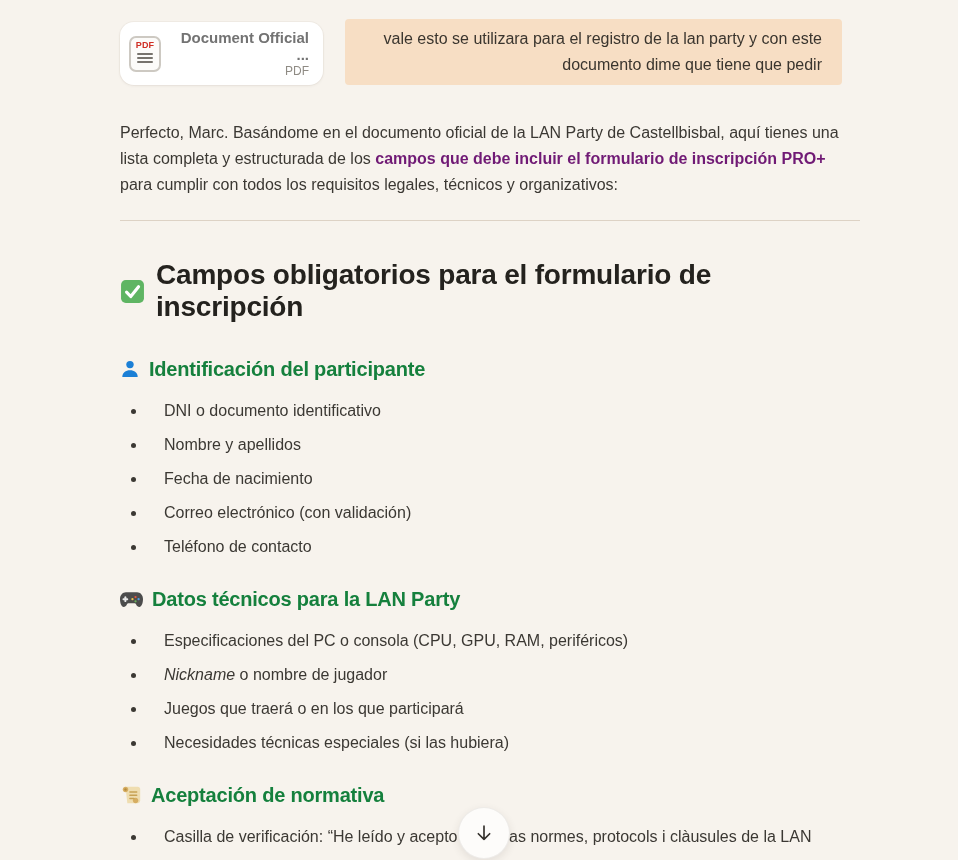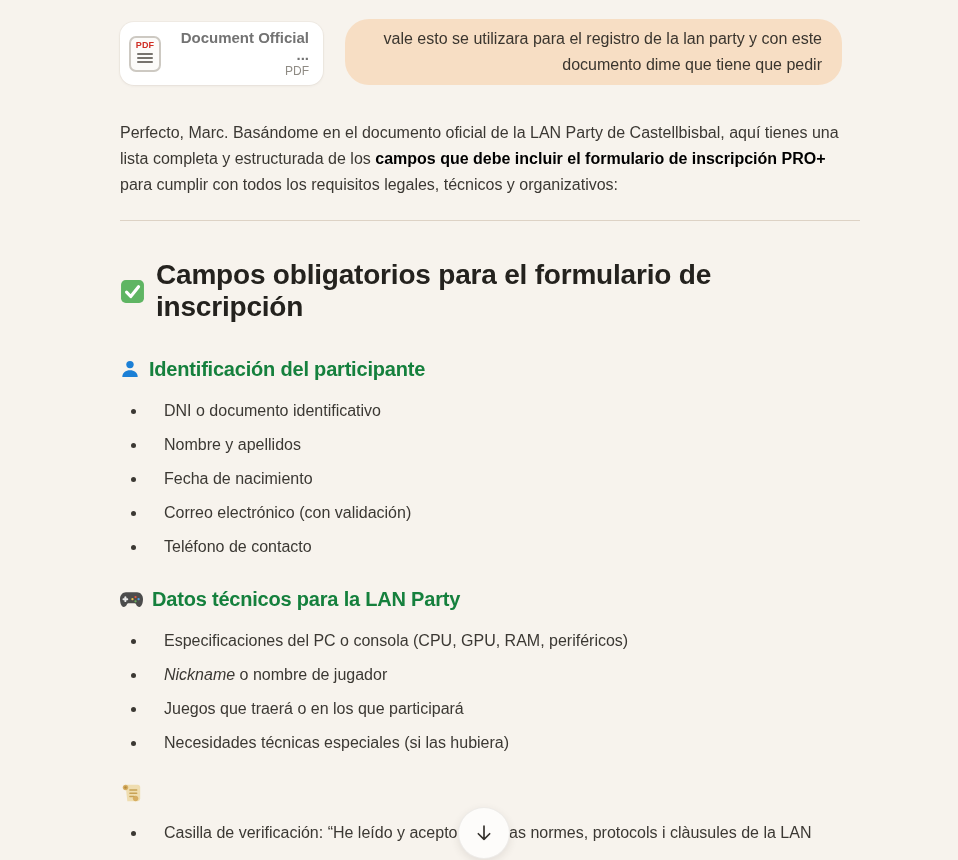--- a/index.html
+++ b/index.html
@@ -27,28 +27,28 @@
   }
   .pdf-page .pdf-label{font-size:9px;font-weight:bold;color:#cf2e24;letter-spacing:.2px;line-height:10px;}
   .pdf-page .pdf-lines{width:16px;margin-top:3px;}
   .pdf-page .pdf-lines i{display:block;height:2px;background:#77736d;margin-bottom:2px;border-radius:1px;}
   .attachment-meta{display:flex;flex-direction:column;gap:2px;}
   .attachment-title{font-size:15px;font-weight:bold;color:#737373;line-height:17px;}
   .attachment-type{font-size:12px;color:#8f8b84;line-height:13px;}
 
   .user-bubble{
     margin-top:11px;margin-right:18px;
-    background:#f7dec4;border-radius:24px;
+    background:#f7dec4;border-radius:4px;
     padding:7px 20px;max-width:537px;
     font-size:16px;line-height:26px;color:#3a352e;
   }
 
   
   .intro{margin:35px 0 0;width:736px;font-size:16px;line-height:26px;color:#3b3833;}
-  .intro b{color:#000000;}
+  .intro b{color:#701a75;}
   hr.divider{margin:22px 0 0;border:none;border-top:1px solid #ddd2c5;height:0;}
 
   h2.big{
     margin:38px 0 0;font-size:28px;line-height:32px;font-weight:bold;color:#24221e;
     display:flex;align-items:center;gap:11px;letter-spacing:-.2px;
   }
   h3.sect{
     margin:0;font-size:20px;line-height:26px;font-weight:bold;color:#15803d;
     display:flex;align-items:center;gap:9px;letter-spacing:-.2px;
   }
@@ -159,20 +159,21 @@
         <svg width="22" height="22" viewBox="0 0 24 24">
             <path d="M6 3h13.5c1.4 0 2.5 1.1 2.5 2.5V18c0 1.7-1.3 3-3 3H8z" fill="#efddb0"></path>
             <path d="M6 3c-1.7 0-3 1.3-3 3s1.3 3 3 3 3-1.3 3-3-1.3-3-3-3z" fill="#d6ad62"></path>
             <circle cx="6" cy="6" r="1.3" fill="#b58a3e"></circle>
             <path d="M17 21c1.7 0 3-1.3 3-3s-1.3-3-3-3-3 1.3-3 3 1.3 3 3 3z" fill="#d6ad62"></path>
             <rect x="10" y="8" width="9" height="1.6" rx=".8" fill="#c8a254"></rect>
             <rect x="10" y="11.5" width="9" height="1.6" rx=".8" fill="#c8a254"></rect>
             <rect x="10" y="15" width="6" height="1.6" rx=".8" fill="#c8a254"></rect>
           </svg>
       </span>
+      <span>Aceptación de normativa</span>
     </h3>
     <ul class="fields">
       <li><span>Casilla de verificación: “He leído y acepto todas las normes, protocols i clàusules de la LAN</span></li>
     </ul>
   </div>
 </div>
 
 <button class="scroll-btn">
   <span class="emoji">
     <svg width="22" height="22" viewBox="0 0 24 24">

